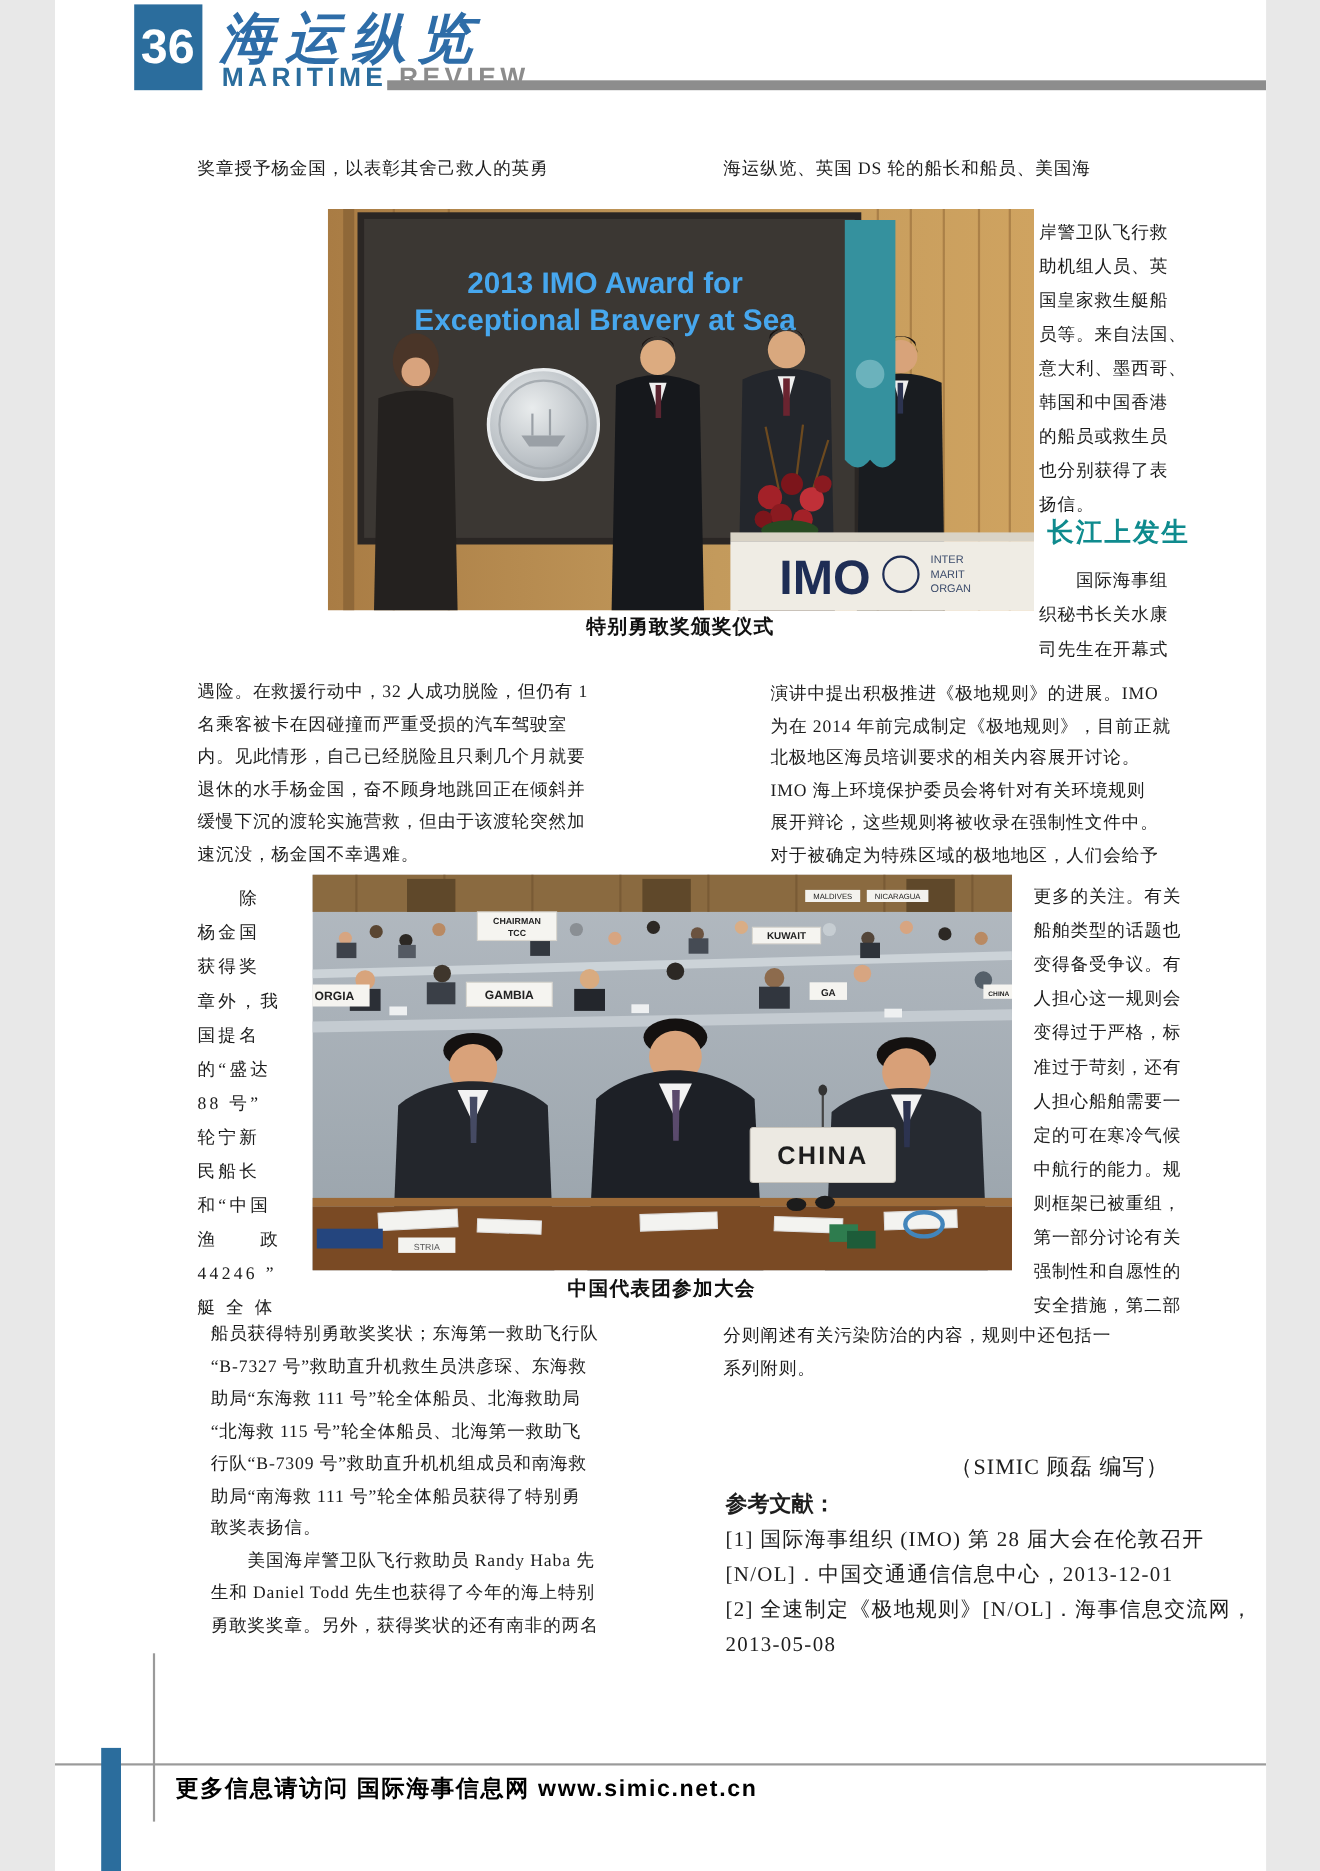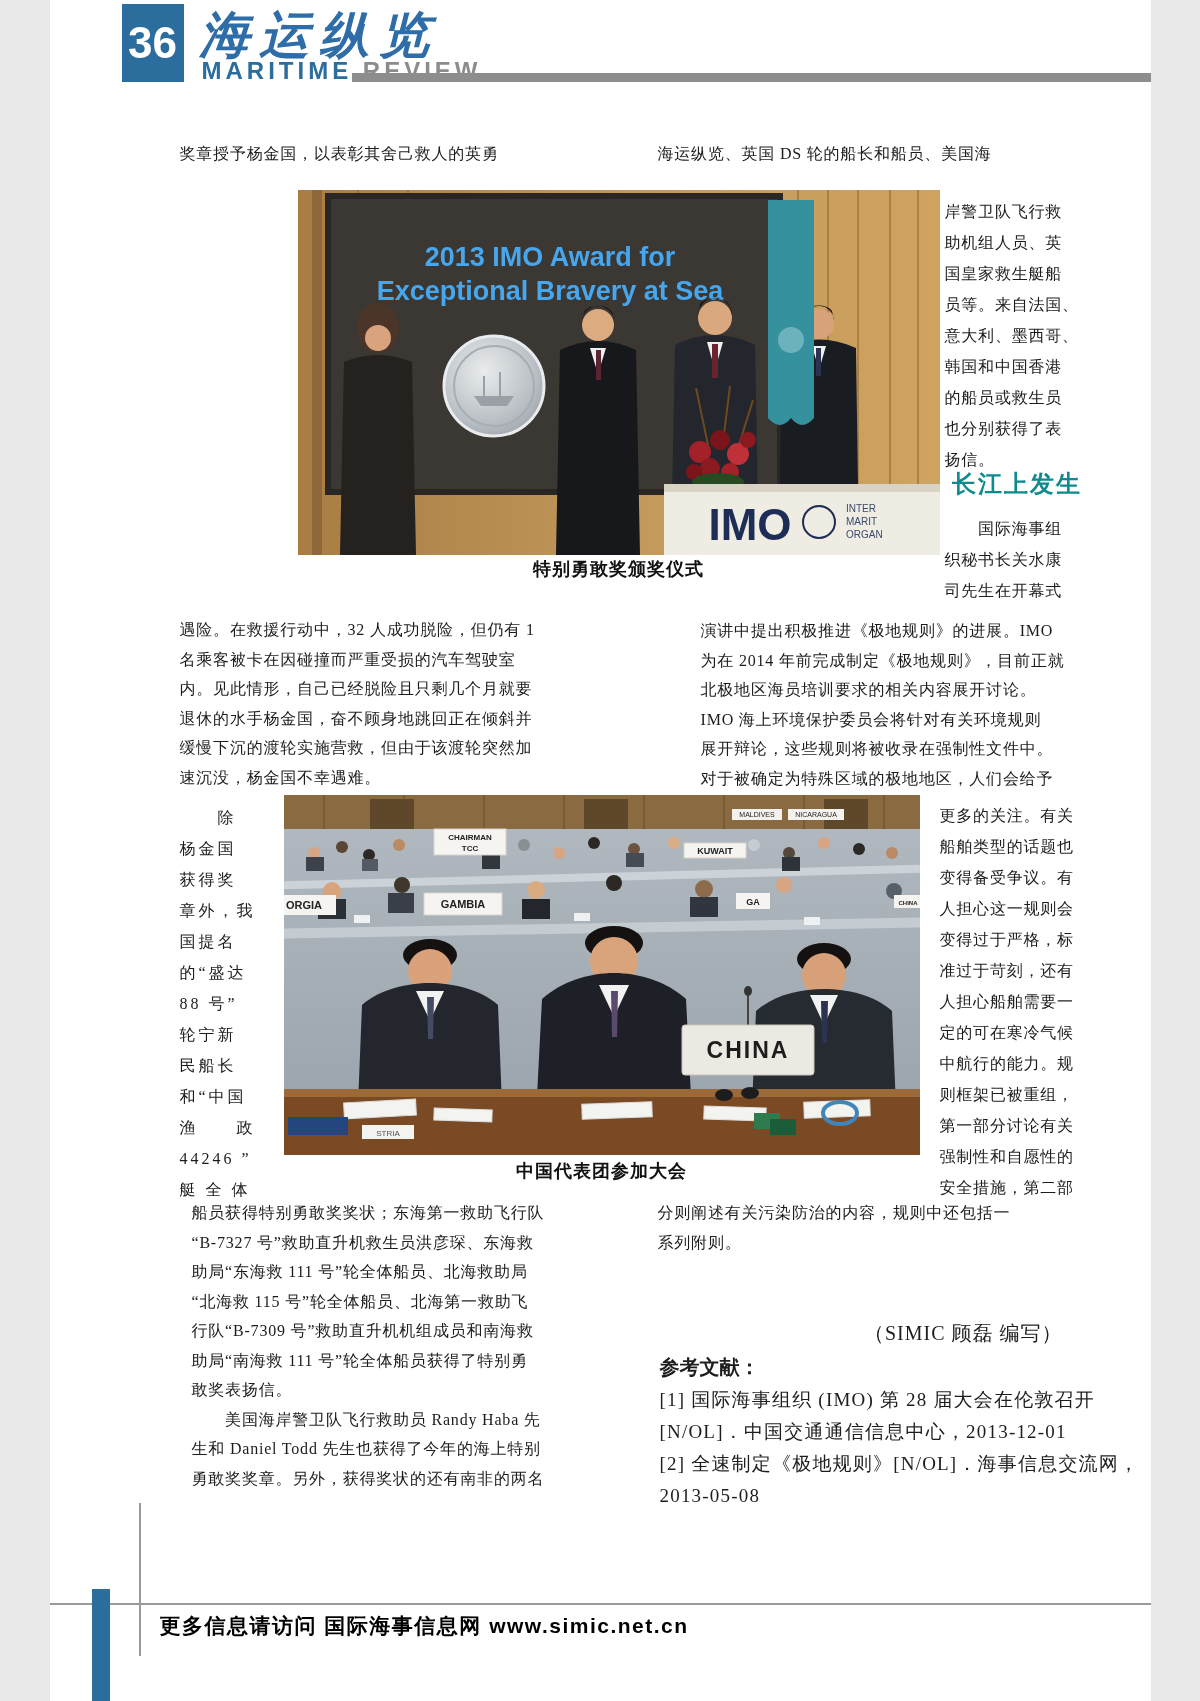--- a/index.html
+++ b/index.html
@@ -117,21 +117,21 @@
 人担心这一规则会
 变得过于严格，标
 准过于苛刻，还有
 人担心船舶需要一
 定的可在寒冷气候
 中航行的能力。规
 则框架已被重组，
 第一部分讨论有关
 强制性和自愿性的
 安全措施，第二部</div>
-  <div class="abs body-text" style="left:608px;top:1200px;font-family:Liberation Mono, monospace;">分则阐述有关污染防治的内容，规则中还包括一
+  <div class="abs body-text" style="left:608px;top:1200px;">分则阐述有关污染防治的内容，规则中还包括一
 系列附则。</div>
   <div class="abs attribution" style="left:608px;top:1320px;width:405px;">（SIMIC  顾磊  编写）</div>
   <div class="abs refs-title" style="left:610px;top:1354px;">参考文献：</div>
   <div class="abs refs" style="left:610px;top:1384px;width:440px;">[1] 国际海事组织 (IMO) 第 28 届大会在伦敦召开
 [N/OL]．中国交通通信信息中心，2013-12-01
 [2] 全速制定《极地规则》[N/OL]．海事信息交流网，
 2013-05-08</div>
 
   <svg class="abs" style="left:248px;top:190px;" width="642" height="365" viewBox="0 0 642 365">
     <defs>

